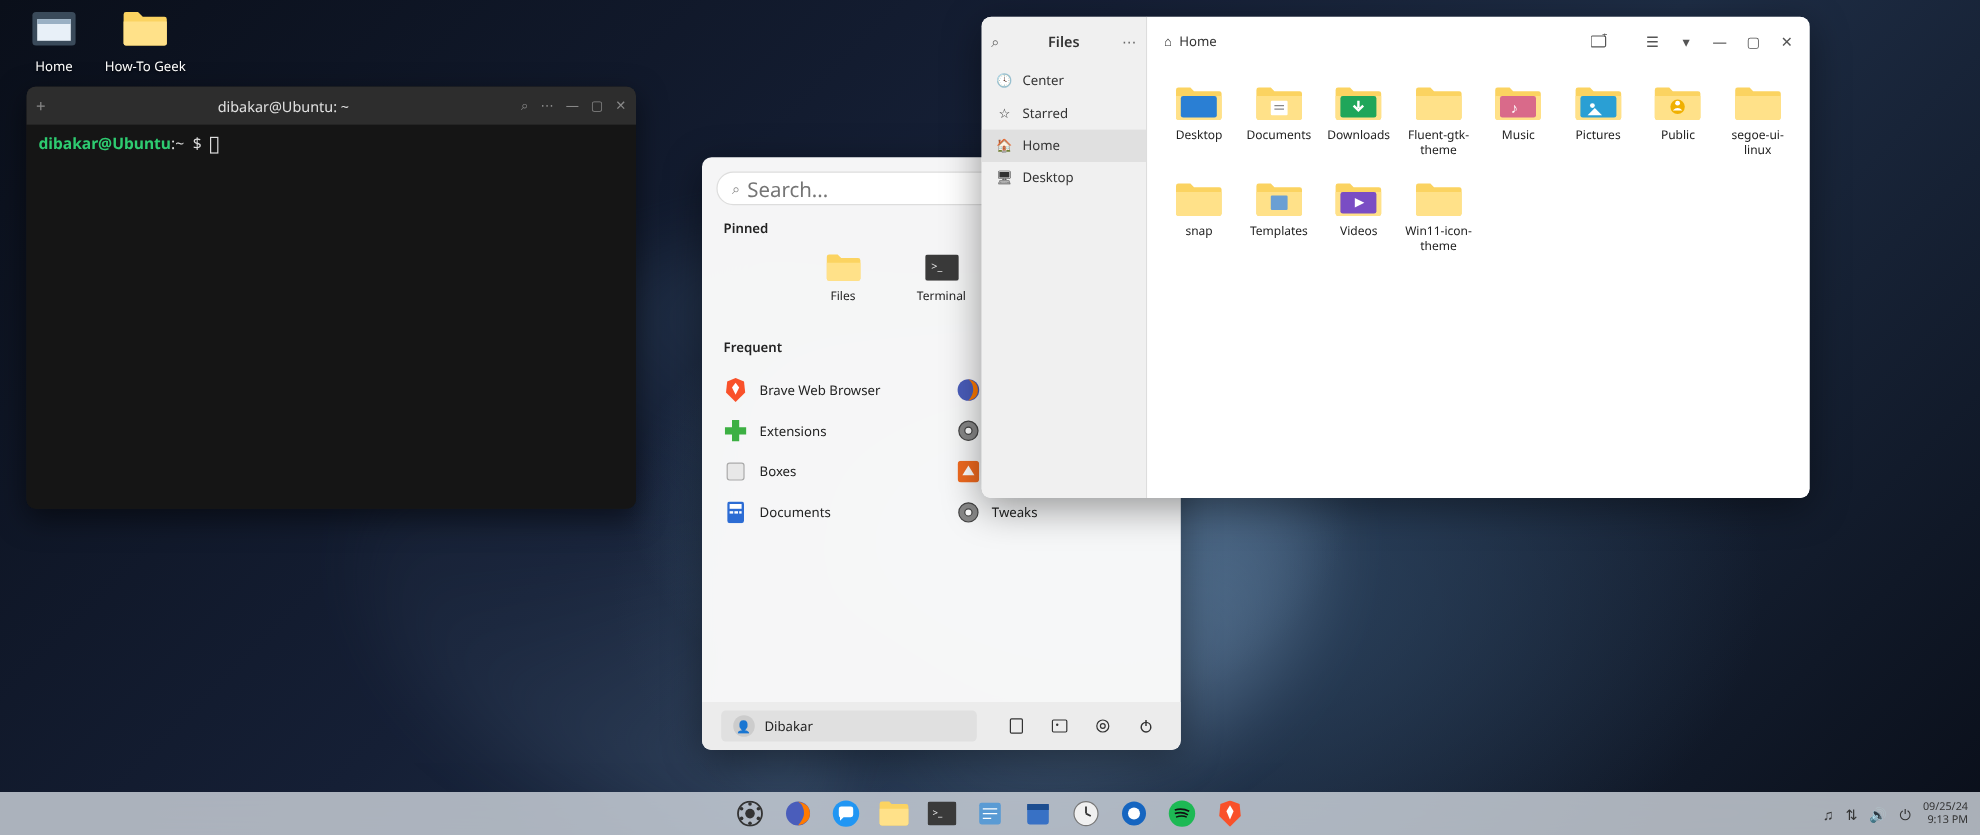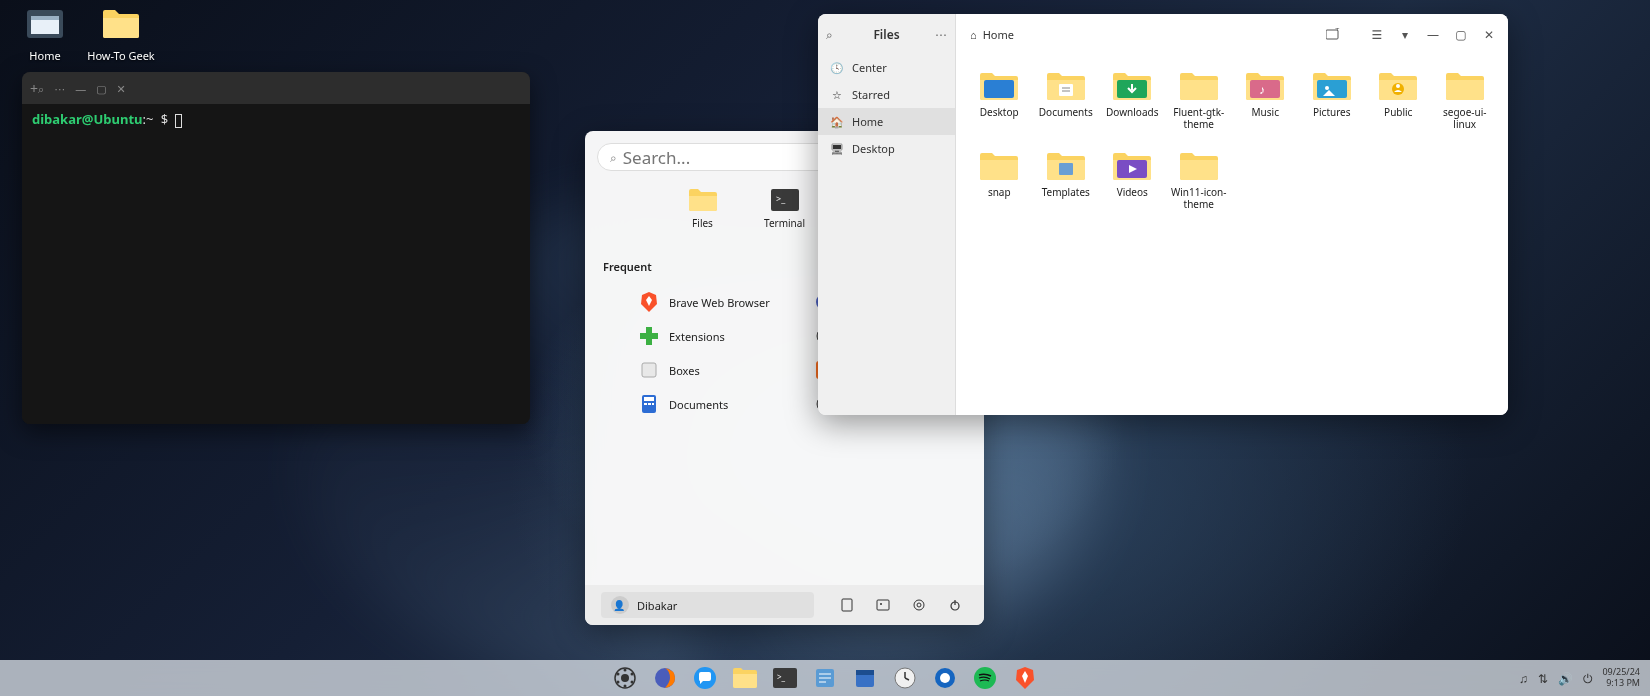--- a/index.html
+++ b/index.html
@@ -29,21 +29,21 @@
   
   .startmenu { position: absolute; left: 585px; top: 131px; width: 399px; height: 494px; background: #fafafafa; backdrop-filter: blur(20px); border-radius: 8px; box-shadow: 0 8px 32px rgba(0,0,0,.4); display: flex; flex-direction: column; overflow: hidden; }
   .sm-search { margin: 12px 12px 8px; height: 28px; background: #fff; border: 1px solid #ddd; border-radius: 14px; display: flex; align-items: center; padding: 0 12px; gap: 6px; }
   .sm-search input { border: none; outline: none; flex: 1; font-size: 17px; background: transparent; color: #333; }
   .sm-section-header { display: flex; justify-content: space-between; align-items: center; padding: 4px 18px; font-size: 11px; font-weight: 600; color: #222; }
   .sm-allapps { font-size: 10px; font-weight: normal; color: #444; cursor: pointer; }
   .sm-pinned { display: flex; gap: 10px; padding: 8px 16px 14px; justify-content: center; }
   .pinned-item { width: 72px; display: flex; flex-direction: column; align-items: center; gap: 4px; cursor: pointer; }
   .pinned-item .pi { width: 30px; height: 26px; display: flex; align-items: center; justify-content: center; }
   .pinned-item span { font-size: 10px; text-align: center; color: #222; line-height: 1.2; }
-  .sm-frequent { flex: 1; padding: 4px 10px; margin-left: 36px; }
+  .sm-frequent { flex: 1; padding: 4px 10px; }
   .freq-grid { display: grid; grid-template-columns: 1fr 1fr; gap: 2px 8px; margin-top: 4px; }
   .freq-item { display: flex; align-items: center; gap: 10px; padding: 6px 8px; border-radius: 4px; cursor: pointer; }
   .freq-item .fi { width: 20px; height: 20px; display: flex; align-items: center; justify-content: center; }
   .freq-item span { font-size: 11px; color: #222; }
   .sm-footer { height: 40px; background: #ecececfa; display: flex; align-items: center; padding: 0 16px; gap: 10px; }
   .sm-user { flex: 1; display: flex; align-items: center; gap: 8px; background: #e0e0e0; border-radius: 4px; padding: 4px 10px; margin-right: 10px; cursor: pointer; }
   .sm-user .av { width: 18px; height: 18px; border-radius: 50%; background: #ccc; display: flex; align-items: center; justify-content: center; font-size: 10px; color: #666; }
   .sm-user span { font-size: 11px; color: #222; }
   .sm-foot-icon { width: 26px; height: 26px; display: flex; align-items: center; justify-content: center; cursor: pointer; border-radius: 4px; color: #333; }
 
@@ -96,37 +96,42 @@
   <svg class="ico" viewBox="0 0 40 36">
       <path d="M2 10 L2 6 Q2 4 4 4 L14 4 L18 8 L36 8 Q38 8 38 10 L38 30 Q38 32 36 32 L4 32 Q2 32 2 30 Z" fill="#fbd361"></path>
       <path d="M2 12 L38 12 L38 30 Q38 32 36 32 L4 32 Q2 32 2 30 Z" fill="#ffe189"></path>
     </svg>
   <span>How-To Geek</span>
 </div>
 
 <div class="terminal">
   <div class="terminal-tabbar">
     <div class="term-add">+</div>
+    <div class="terminal-tab">dibakar@Ubuntu: ~</div>
     <div class="terminal-controls">
       <div class="wbtn">⌕</div>
       <div class="wbtn">⋯</div>
       <div class="wbtn">—</div>
       <div class="wbtn">▢</div>
       <div class="wbtn">✕</div>
     </div>
   </div>
   <div class="terminal-body">
     <span class="prompt-user">dibakar@Ubuntu</span><span class="prompt-colon">:</span><span class="prompt-path">~</span> <span class="prompt-dollar">$</span> <span class="cursor"></span>
   </div>
 </div>
 
 <div class="startmenu">
   <div class="sm-search">
     <span style="color:#888;font-size:12px;">⌕</span>
     <input type="text" placeholder="Search..." style="">
+  </div>
+  <div class="sm-section-header">
+    <span>Pinned</span>
+    <span class="sm-allapps"><span>All Apps</span> ›</span>
   </div>
   <div class="sm-pinned">
     <div class="pinned-item">
       <div class="pi">
           <svg width="30" height="24" viewBox="0 0 30 24">
             <path d="M1 6 L1 3 Q1 1 3 1 L10 1 L13 4 L27 4 Q29 4 29 6 L29 21 Q29 23 27 23 L3 23 Q1 23 1 21 Z" fill="#fbd361"></path>
             <path d="M1 8 L29 8 L29 21 Q29 23 27 23 L3 23 Q1 23 1 21 Z" fill="#ffe189"></path>
           </svg>
         </div>
       <span>Files</span>

